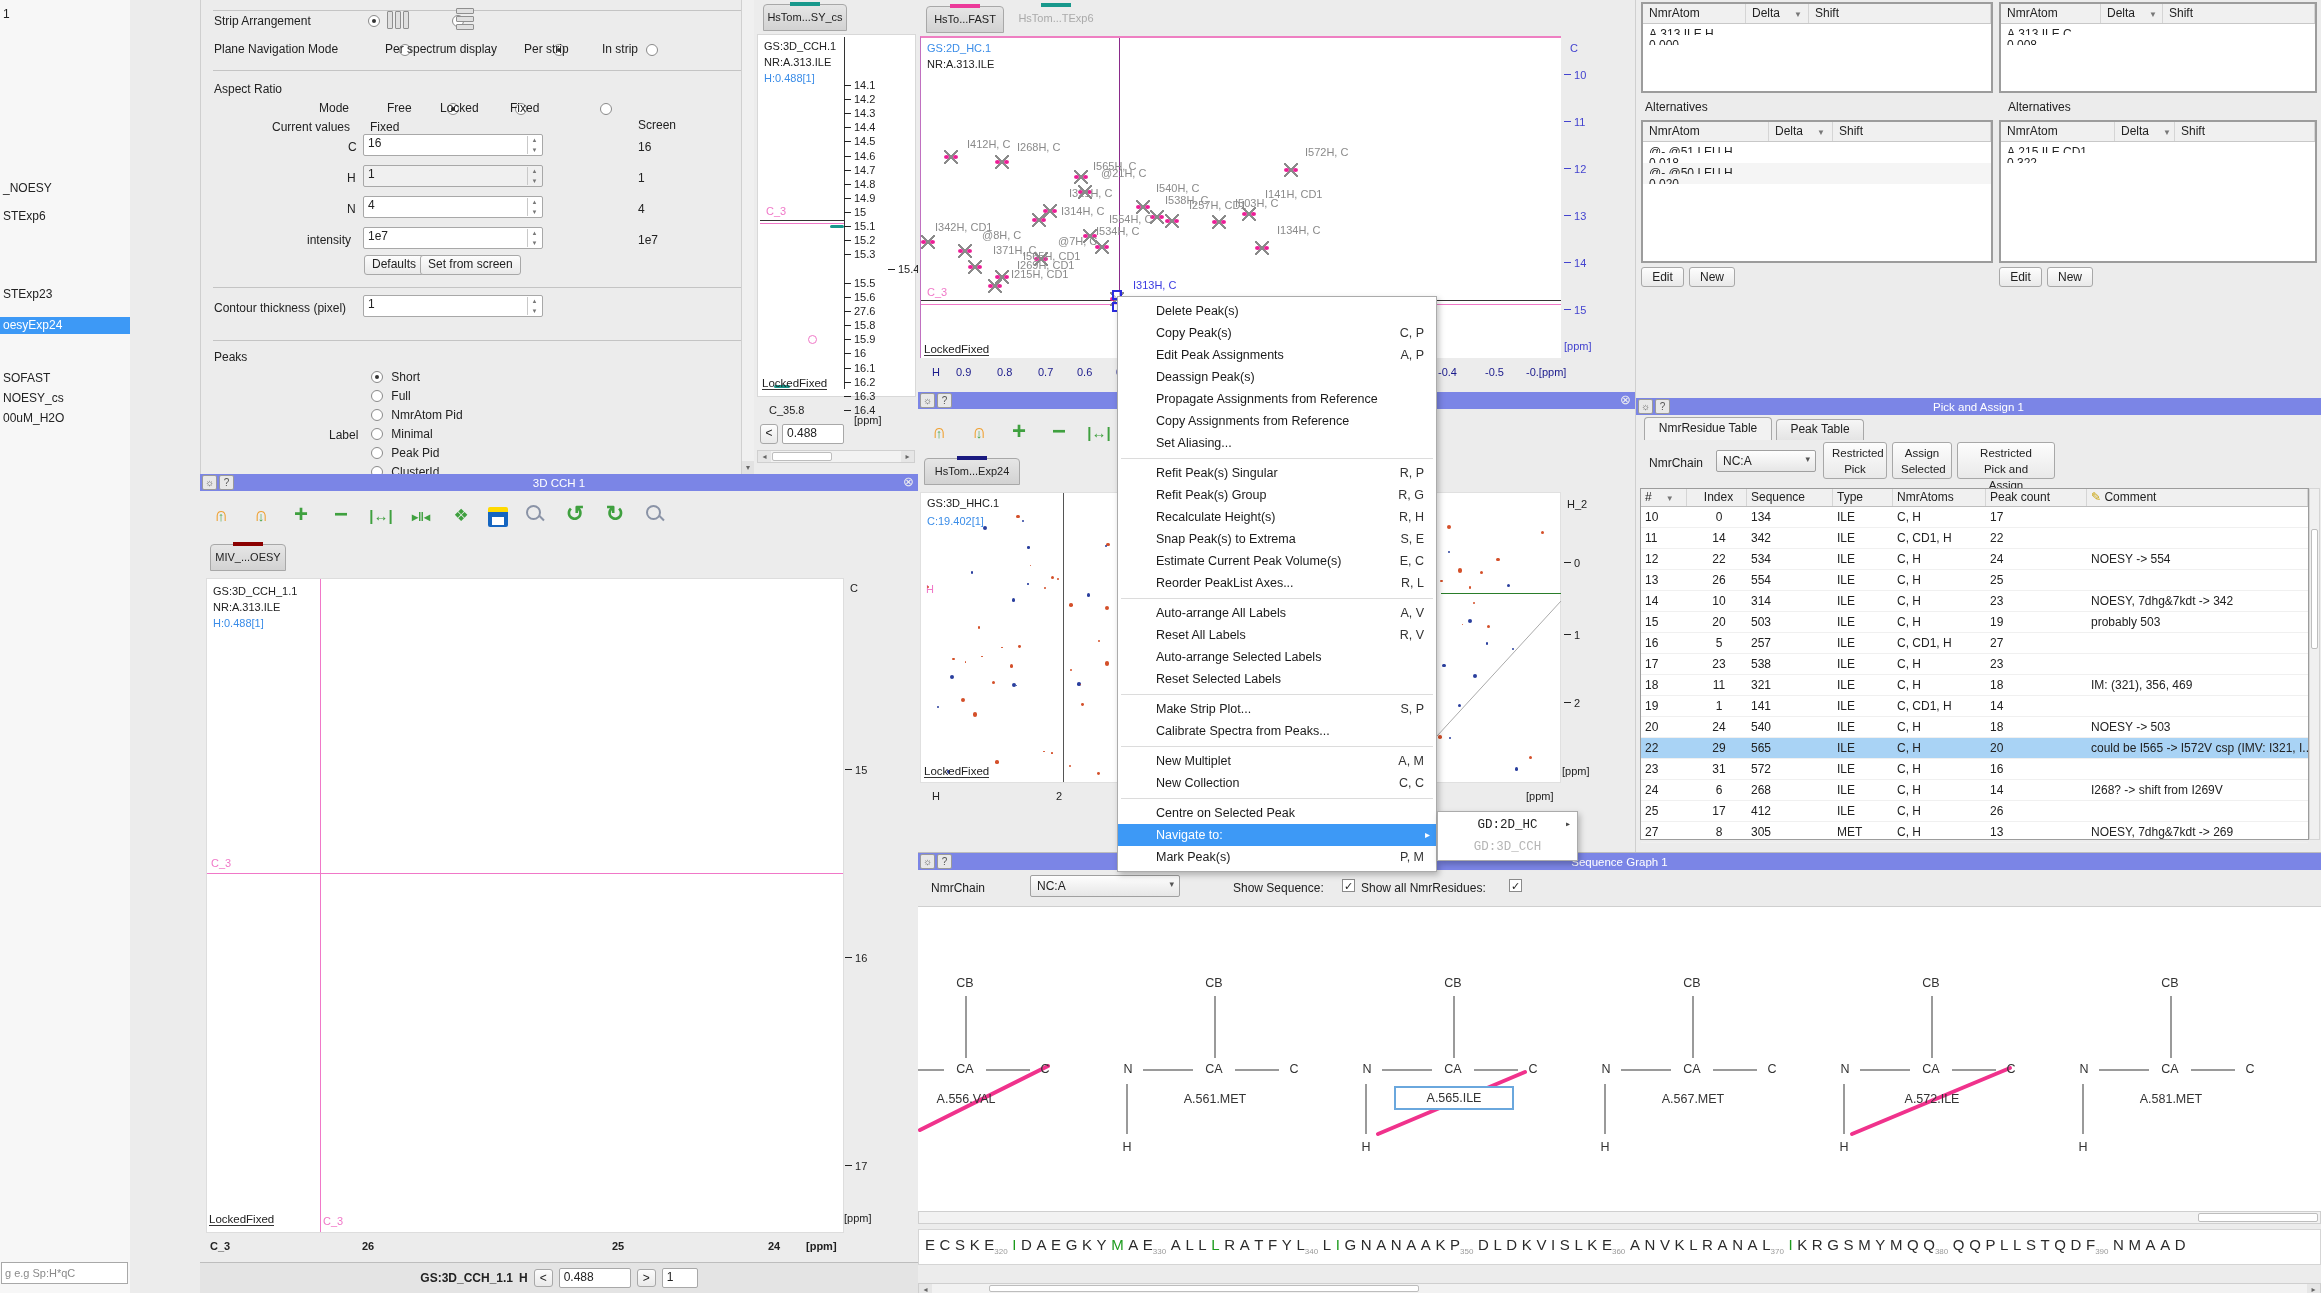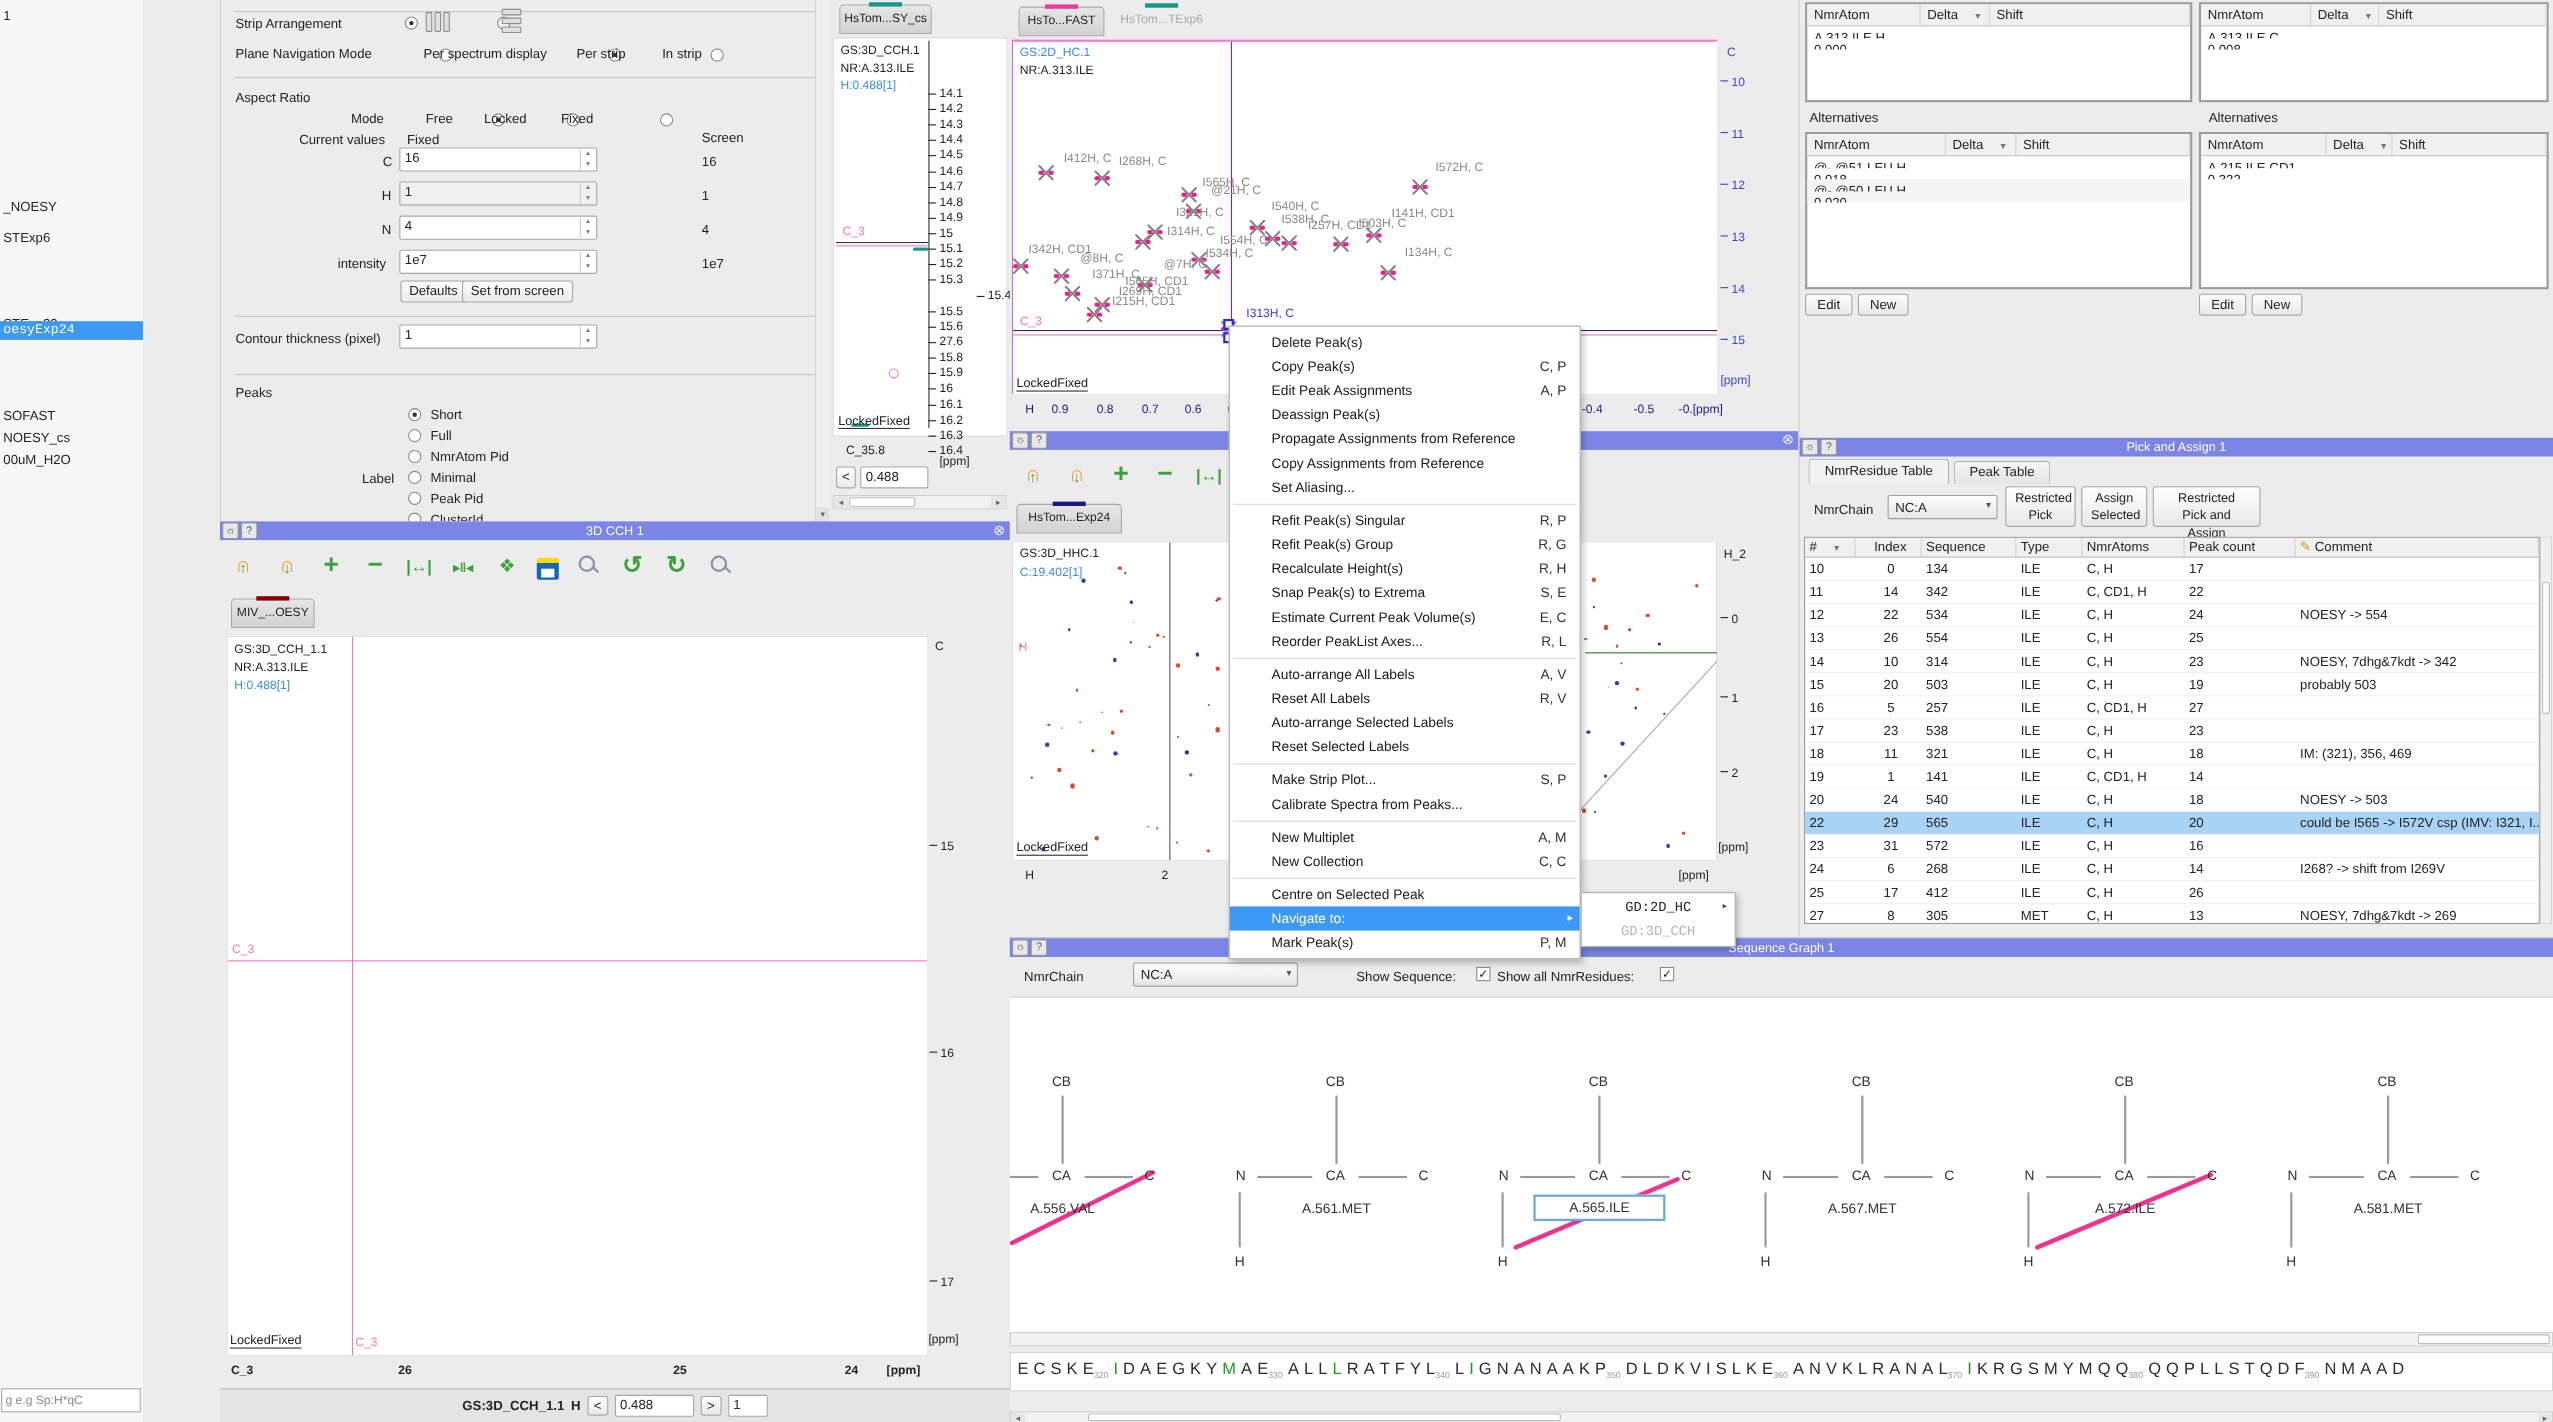--- a/index.html
+++ b/index.html
@@ -207,21 +207,21 @@
         </div>
 
         <div class="side-item" style="position: absolute; top: 208px;">
           <span>STExp6</span>
         </div>
 
         <div class="side-item" style="position: absolute; top: 286px;">
           <span>STExp23</span>
         </div>
 
-        <div class="side-item sel" style="position: absolute; top: 292px; font-family: Liberation Mono, monospace;">
+        <div class="side-item sel" style="position: absolute; top: 317px;">
           <span>oesyExp24</span>
         </div>
 
         <div class="side-item" style="position: absolute; top: 370px;">
           <span>SOFAST</span>
         </div>
 
         <div class="side-item" style="position: absolute; top: 390px;">
           <span>NOESY_cs</span>
         </div>

